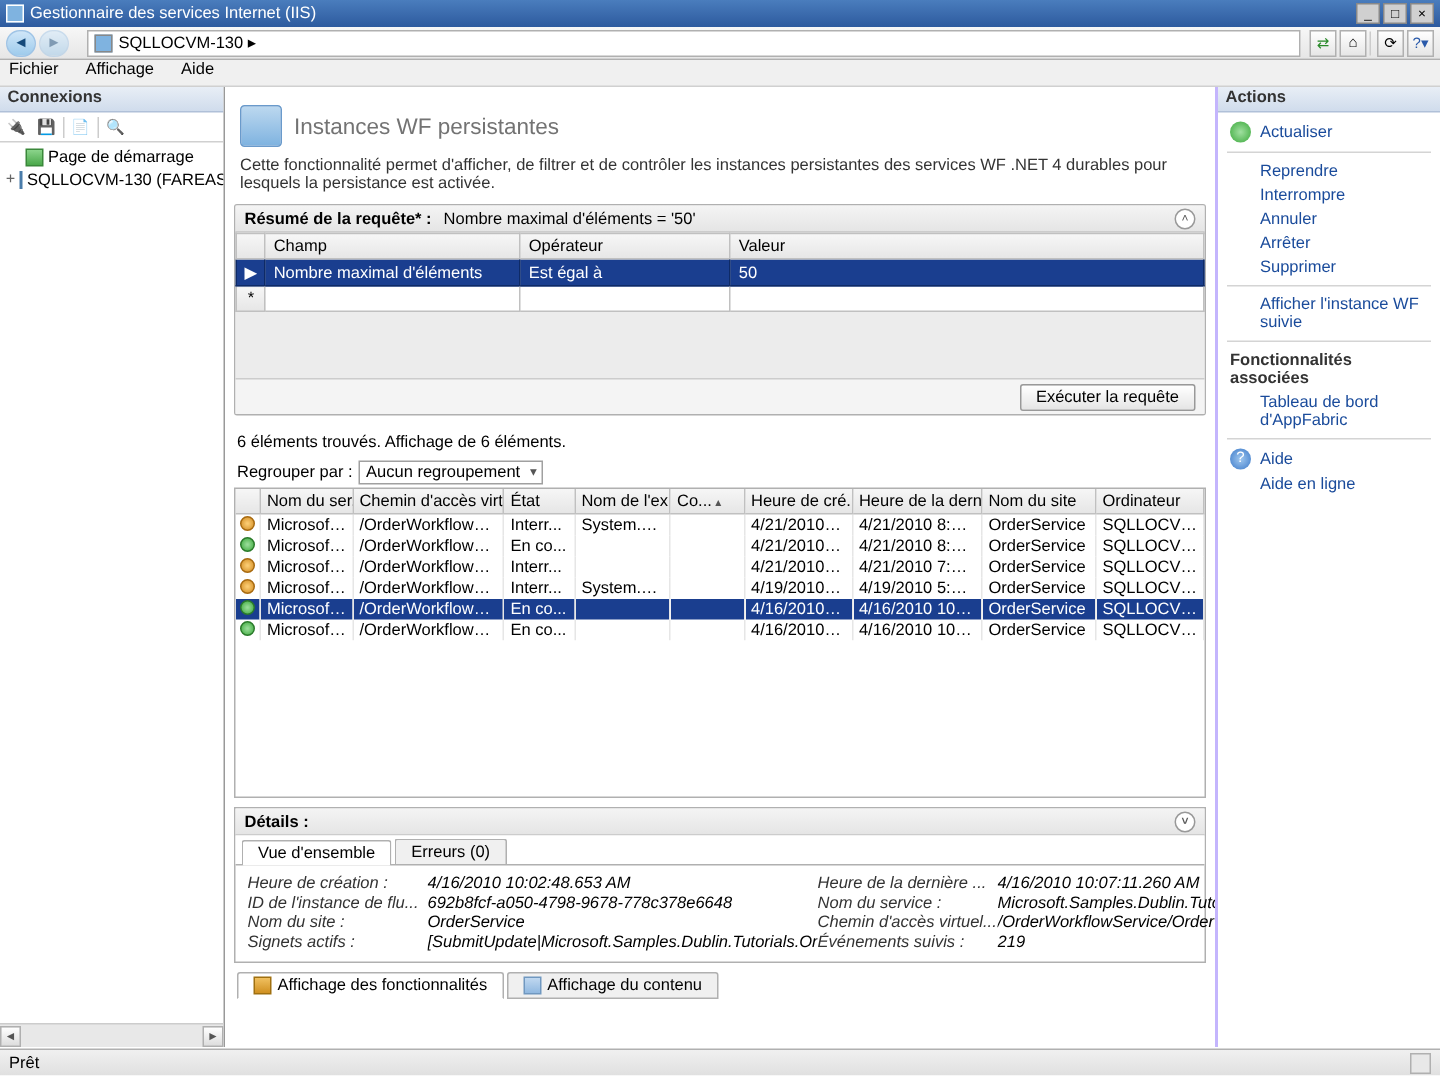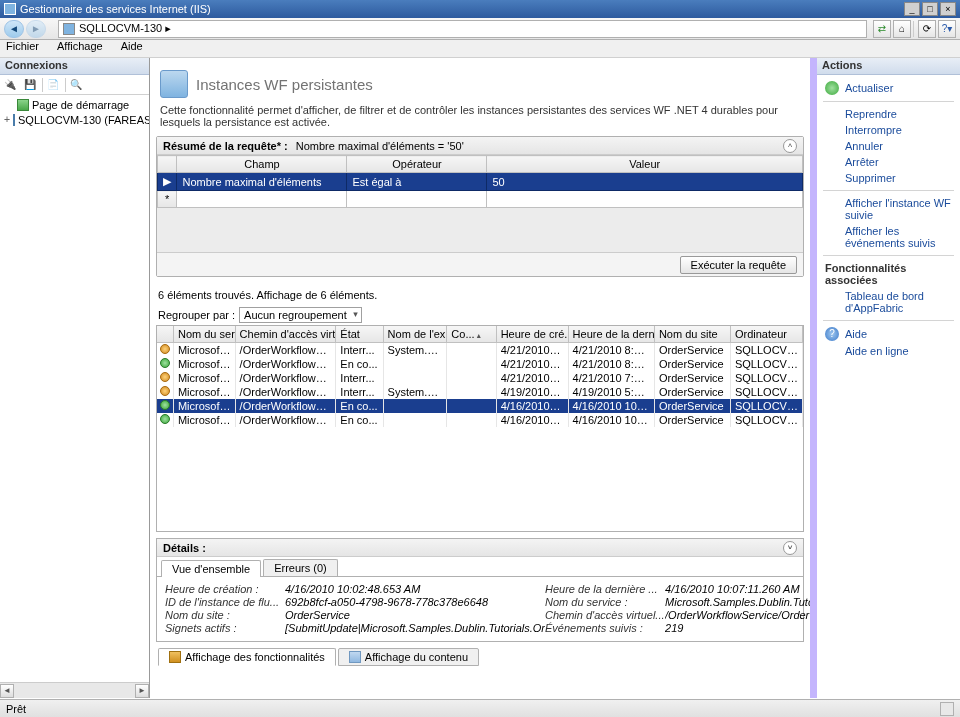--- a/index.html
+++ b/index.html
@@ -34,21 +34,21 @@
 .center-panel{flex:1;background:#fff;display:flex;flex-direction:column;padding:4px 6px;overflow:hidden;}
 .page-title-row{display:flex;align-items:center;margin:8px 4px 6px 4px;}
 .page-title-icon{width:28px;height:28px;background:linear-gradient(#bcd8ef,#7fb3e0);border:1px solid #6a9acb;margin-right:8px;border-radius:3px;}
 .page-title{font-size:15px;color:#737373;}
 .page-desc{font-size:11px;color:#333;margin:0 4px 8px 4px;}
 .summary-box{border:1px solid #b0b0b0;margin:0 0 8px 0;border-radius:2px; position:relative;}
 .summary-head{height:18px;background:linear-gradient(#f4f4f4,#e5e5e5);border-bottom:1px solid #ccc;padding:0 6px;display:flex;align-items:center;font-size:11px;}
 .summary-head b{margin-right:8px;}
 .collapse-icon{width:14px;height:14px;border:1px solid #999;border-radius:7px;background:#fff;display:flex;align-items:center;justify-content:center;font-size:8px;color:#555;cursor:pointer;margin-left:auto;}
 .summary-grid{width:100%;border-collapse:collapse;font-size:11px;}
-.summary-grid th{background:linear-gradient(#f6f6f6,#e6e6e6);border:1px solid #c0c0c0;text-align:center;font-weight:normal;padding:2px 5px;height:16px;}
+.summary-grid th{background:linear-gradient(#f6f6f6,#e6e6e6);border:1px solid #c0c0c0;text-align:left;font-weight:normal;padding:2px 5px;height:16px;}
 .summary-grid td{border:1px solid #c0c0c0;padding:2px 5px;height:16px;}
 .summary-grid tr.sel td{background:#1a3e8f;color:#fff;border-color:#0e2a66;}
 .rowhdr{width:16px;background:linear-gradient(#f6f6f6,#e6e6e6);text-align:center;}
 .rowhdr.sel{background:#1a3e8f;color:#fff;}
 .summary-filler{height:44px;background:#ececec;}
 .exec-row{height:24px;display:flex;align-items:center;justify-content:flex-end;padding:0 6px;border-top:1px solid #ccc;background:#f4f4f4;}
 .btn{border:1px solid #999;background:linear-gradient(#fff,#e5e5e5);padding:2px 10px;font-size:11px;cursor:pointer;border-radius:2px;}
 .found-text{font-size:11px;margin:4px 2px;}
 .group-row{display:flex;align-items:center;margin:2px 0 2px 2px;font-size:11px;}
 .group-combo{border:1px solid #a0a0a0;background:#fff;padding:1px 14px 1px 4px;margin-left:4px;position:relative;min-width:110px;font-size:11px;}
@@ -71,21 +71,21 @@
 .dcol{flex:1;}
 .drow{display:flex;margin-bottom:1px;}
 .dlabel{width:120px;color:#333;}
 .dval{flex:1;overflow:hidden;white-space:nowrap;text-overflow:ellipsis;}
 .view-tabs{height:20px;display:flex;align-items:flex-end;margin-top:4px;padding-left:2px;}
 .vtab{border:1px solid #b0b0b0;padding:2px 10px;font-size:11px;margin-right:2px;background:#f0f0f0;cursor:pointer;border-top-left-radius:2px;border-top-right-radius:2px;display:flex;align-items:center;}
 .vtab.active{background:#fff;border-bottom-color:#fff;}
 .vtab .vicn{width:12px;height:12px;margin-right:4px;display:inline-block;}
 .vicn.feat{background:linear-gradient(#f0c060,#d09020);border:1px solid #a07010;}
 .vicn.cont{background:linear-gradient(#c0d8f0,#90b8e0);border:1px solid #7098c0;}
-.actions-panel{width:150px;border-left:7px solid #c4b5fd;background:#fff;display:flex;flex-direction:column;}
+.actions-panel{width:150px;border-left:2px solid #c4b5fd;background:#fff;display:flex;flex-direction:column;}
 .action-list{padding:4px 2px;font-size:11px;}
 .action-item{display:flex;align-items:center;padding:2px 6px;cursor:pointer;color:#1a4b9b;}
 .action-item .aicn{width:14px;height:14px;margin-right:6px;display:inline-block;}
 .aicn.refresh{background:radial-gradient(#a0e0a0,#3aa83a);border-radius:7px;}
 .aicn.help{background:radial-gradient(#a0c8f0,#3a78c8);border-radius:7px;color:#fff;font-size:10px;text-align:center;line-height:14px;}
 .action-item.disabled{color:#aaa;}
 .action-item.plain{color:#1a4b9b;padding-left:26px;}
 .action-sep{height:1px;background:#d4d4d4;margin:4px 4px;}
 .action-group-title{font-weight:bold;color:#333;padding:2px 6px;}
 .status-bar{position:absolute;bottom:0;left:0;right:0;height:18px;background:linear-gradient(#f0f0f0,#e0e0e0);border-top:1px solid #b0b0b0;display:flex;align-items:center;padding:0 6px;font-size:11px;}
@@ -391,23 +391,20 @@
       <div class="action-item plain">
           <span>Arrêter</span>
         </div>
       <div class="action-item plain">
           <span>Supprimer</span>
         </div>
       <div class="action-sep"></div>
       <div class="action-item plain">
           <span>Afficher l'instance WF suivie</span>
         </div>
-      <div class="action-item plain">
-          <span>Afficher les événements suivis</span>
-        </div>
       <div class="action-sep"></div>
       <div class="action-group-title">Fonctionnalités associées</div>
       <div class="action-item plain">
           <span>Tableau de bord d'AppFabric</span>
         </div>
       <div class="action-sep"></div>
       <div class="action-item">
           <span class="aicn help">?</span>
           <span>Aide</span>
         </div>

